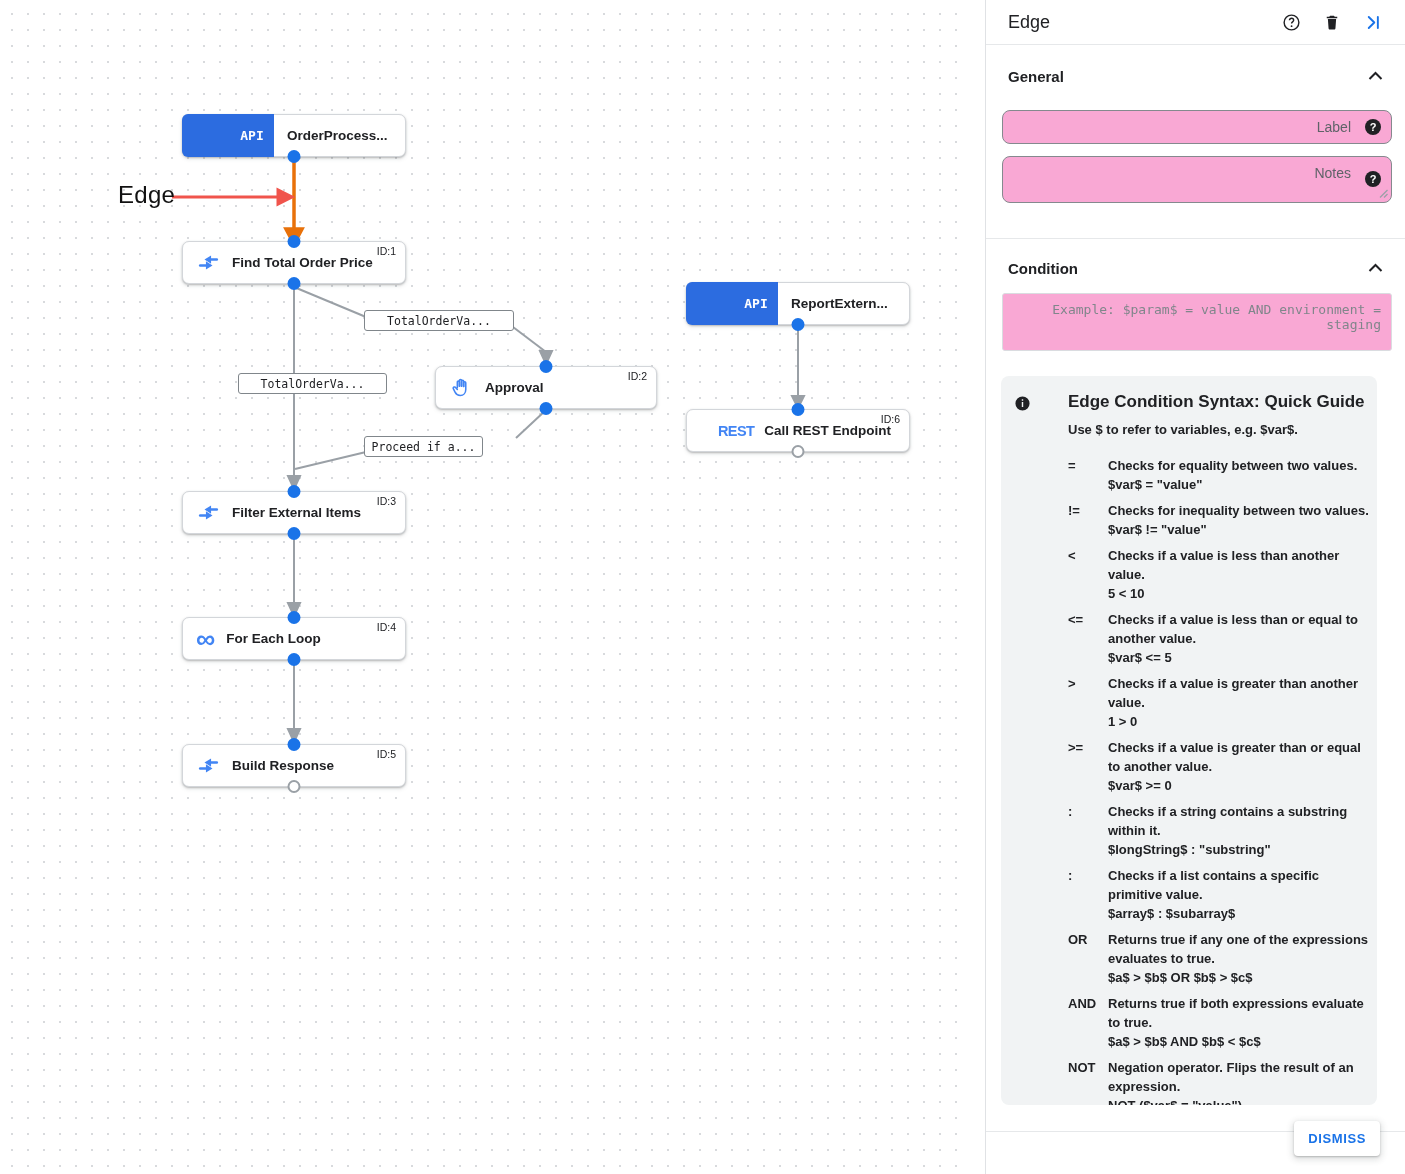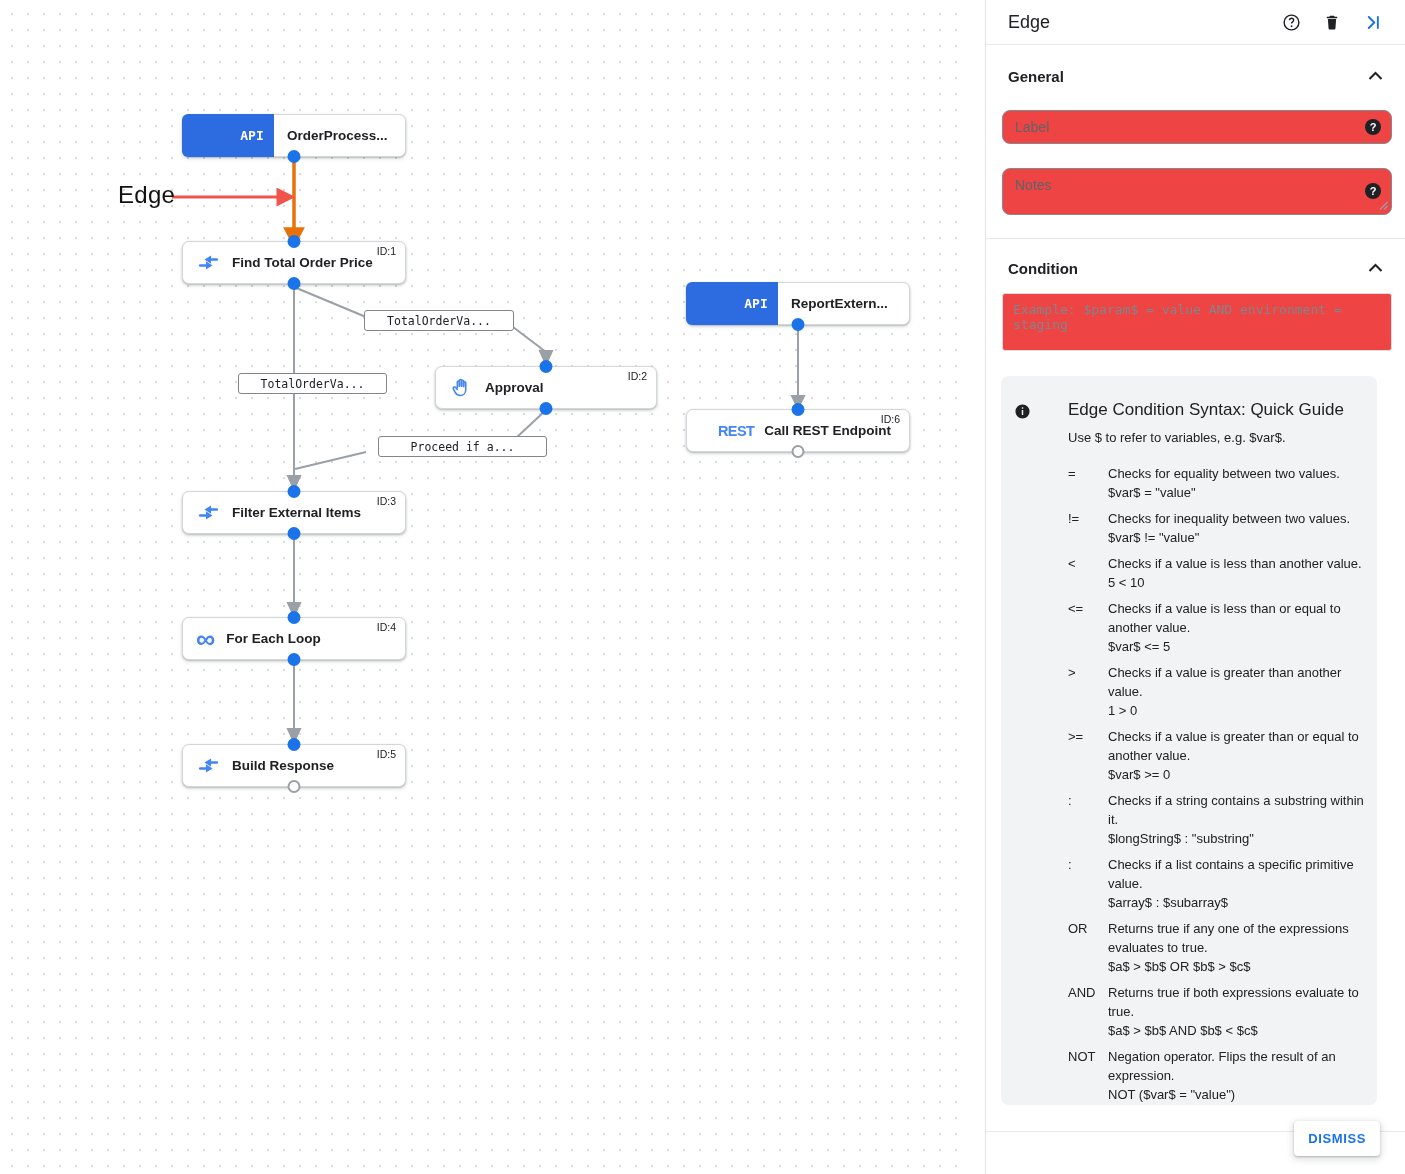--- a/index.html
+++ b/index.html
@@ -59,38 +59,38 @@
   .p-title{flex:1;font-size:18px;color:#202124;}
   .p-header-icons{display:flex;align-items:center;gap:21px;}
   .icon-btn{width:20px;height:20px;display:flex;align-items:center;justify-content:center;cursor:pointer;}
   .sec-head{
     position:absolute;left:22px;right:20px;display:flex;align-items:center;justify-content:space-between;
   }
   .sec-title{font-size:15px;font-weight:700;color:#202124;}
   .field{position:absolute;left:16px;width:390px;box-sizing:border-box;}
   .field input,.field textarea{
     width:100%;box-sizing:border-box;border:1px solid #85898e;border-radius:8px;
-    font-family:"Liberation Sans",sans-serif;font-size:14px;color:#202124;background:#ef4444;
-    padding:8px 40px 8px 12px;resize:none;outline:none;
+    font-family:"Liberation Sans",sans-serif;font-size:14px;color:#202124;background:#f9a8d4;
+    padding:8px 40px 8px 12px;resize:none;outline:none;text-align:right;
   }
   .field input::placeholder,.field textarea::placeholder{color:#5f6368;}
   .help-badge{
     position:absolute;right:11px;width:16px;height:16px;border-radius:50%;background:#202124;color:#fff;
     font-size:11px;font-weight:700;display:flex;align-items:center;justify-content:center;
   }
   .resize-grip{position:absolute;right:4px;bottom:5px;}
   .divider{position:absolute;left:0;right:0;height:1px;background:#e6e8ea;}
   .cond-box textarea{
     border:1px solid #dadce0;border-radius:3px;height:58px;
     font-family:"DejaVu Sans Mono",monospace;font-size:13px;padding:8px 10px;
   }
   .cond-box textarea::placeholder{color:#80868b;}
   .guide{
     position:absolute;left:15px;top:376px;width:376px;height:729px;background:#f1f3f4;
-    border-radius:8px;box-sizing:border-box;display:flex;padding:24px 10px 0 13px;overflow:hidden;
+    border-radius:8px;box-sizing:border-box;display:flex;padding:16px 10px 0 13px;overflow:hidden;font-weight:bold;
   }
   .guide-icon-col{width:54px;flex:none;padding-top:3px;}
   .guide-content{flex:1;}
   .guide-title{font-size:17px;color:#202124;margin:0 0 10px 0;}
   .guide-intro{font-size:13px;color:#202124;margin:0 0 19px 0;}
   .g-row{display:flex;margin-bottom:7px;font-size:13px;line-height:19px;color:#202124;}
   .g-op{width:40px;flex:none;}
   .g-body{width:262px;}
   .dismiss-btn{
     position:absolute;right:25px;top:1121px;background:#fff;border:none;border-radius:4px;
@@ -218,21 +218,21 @@
   <div class="node" style="left:686px;top:409px;width:224px;justify-content:center;">
     <span class="rest-glyph">REST</span>
     <span class="node-title">Call REST Endpoint</span>
     <span class="node-id">ID:6</span>
     <span class="port in"></span>
     <span class="port out hollow"></span>
   </div>
 
   <div class="edge-label" style="left:364px;top:310px;width:150px;">TotalOrderVa...</div>
   <div class="edge-label" style="left:238px;top:373px;width:149px;">TotalOrderVa...</div>
-  <div class="edge-label" style="left:364px;top:436px;width:169px;margin-left:14px;">Proceed if a...</div>
+  <div class="edge-label" style="left:364px;top:436px;width:119px;">Proceed if a...</div>
 </div>
 
 <div class="panel">
 
   <div class="p-header">
     <span class="p-title">Edge</span>
     <span class="p-header-icons">
       <span class="icon-btn">
         <svg width="19" height="19" viewBox="0 0 24 24" fill="none" stroke="#202124" stroke-width="1.8">
           <circle cx="12" cy="12" r="9.3"></circle>
@@ -261,21 +261,21 @@
           <path d="M1.5 8l6-6 6 6"></path>
         </svg>
     </span>
   </div>
 
   <div class="field" style="top:110px;">
     <input type="text" placeholder="Label" style="">
     <span class="help-badge" style="top:9px;">?</span>
   </div>
 
-  <div class="field" style="top:168px;">
+  <div class="field" style="top:156px;">
     <textarea rows="2" style="height: 47px;" placeholder="Notes"></textarea>
     <span class="help-badge" style="top:15px;">?</span>
     <span class="resize-grip">
       <svg width="9" height="9" viewBox="0 0 9 9" stroke="#9aa0a6" stroke-width="1.2">
         <line x1="1" y1="8.5" x2="8.5" y2="1"></line>
           <line x1="5" y1="8.5" x2="8.5" y2="5"></line>
       </svg>
     </span>
   </div>
 

